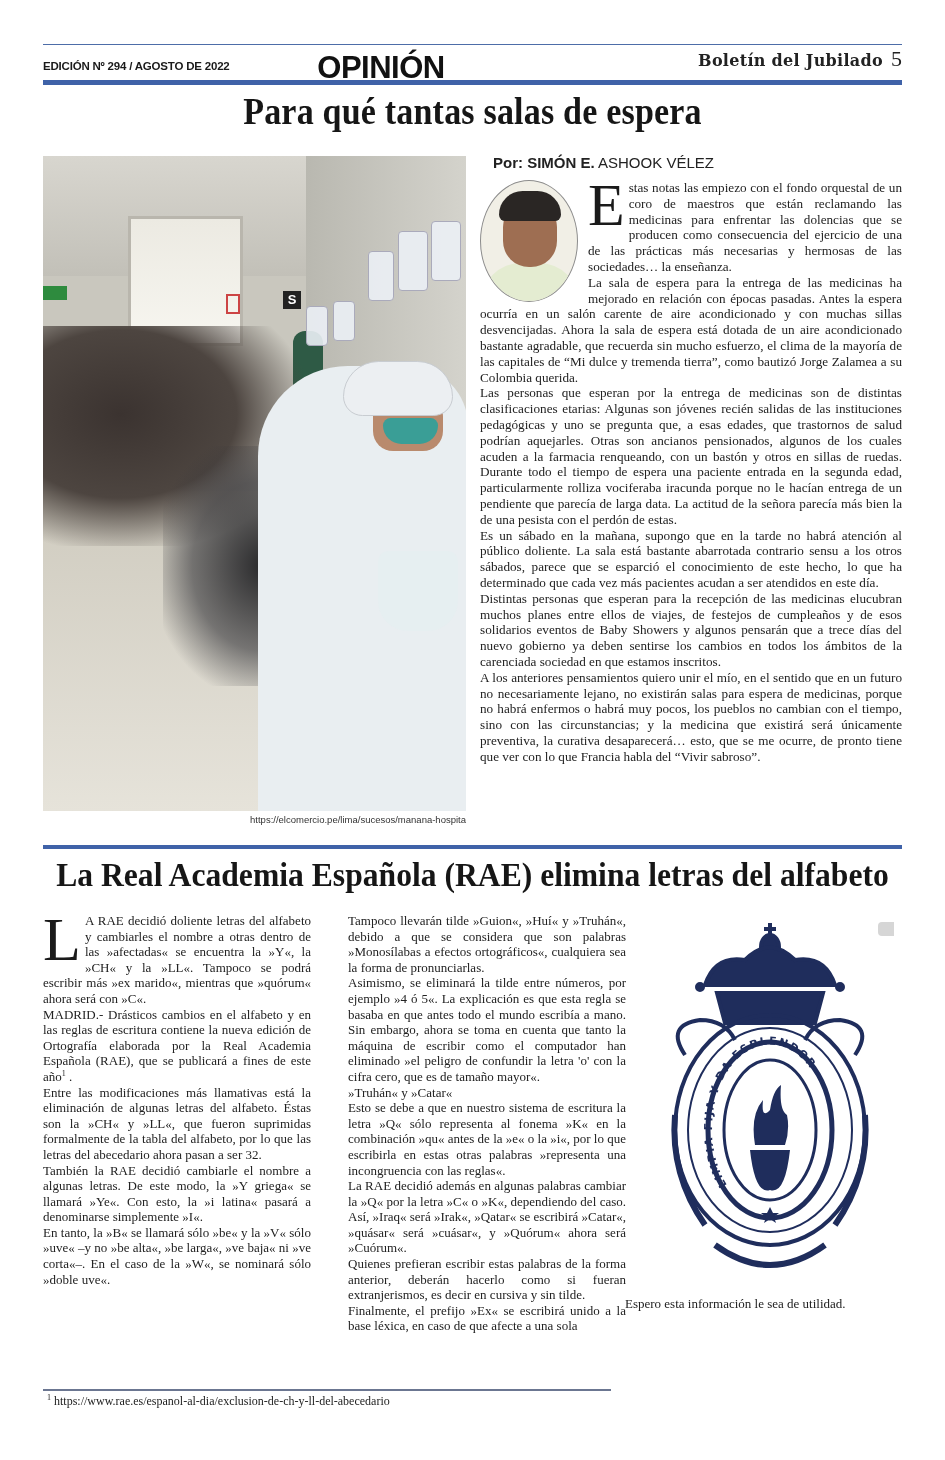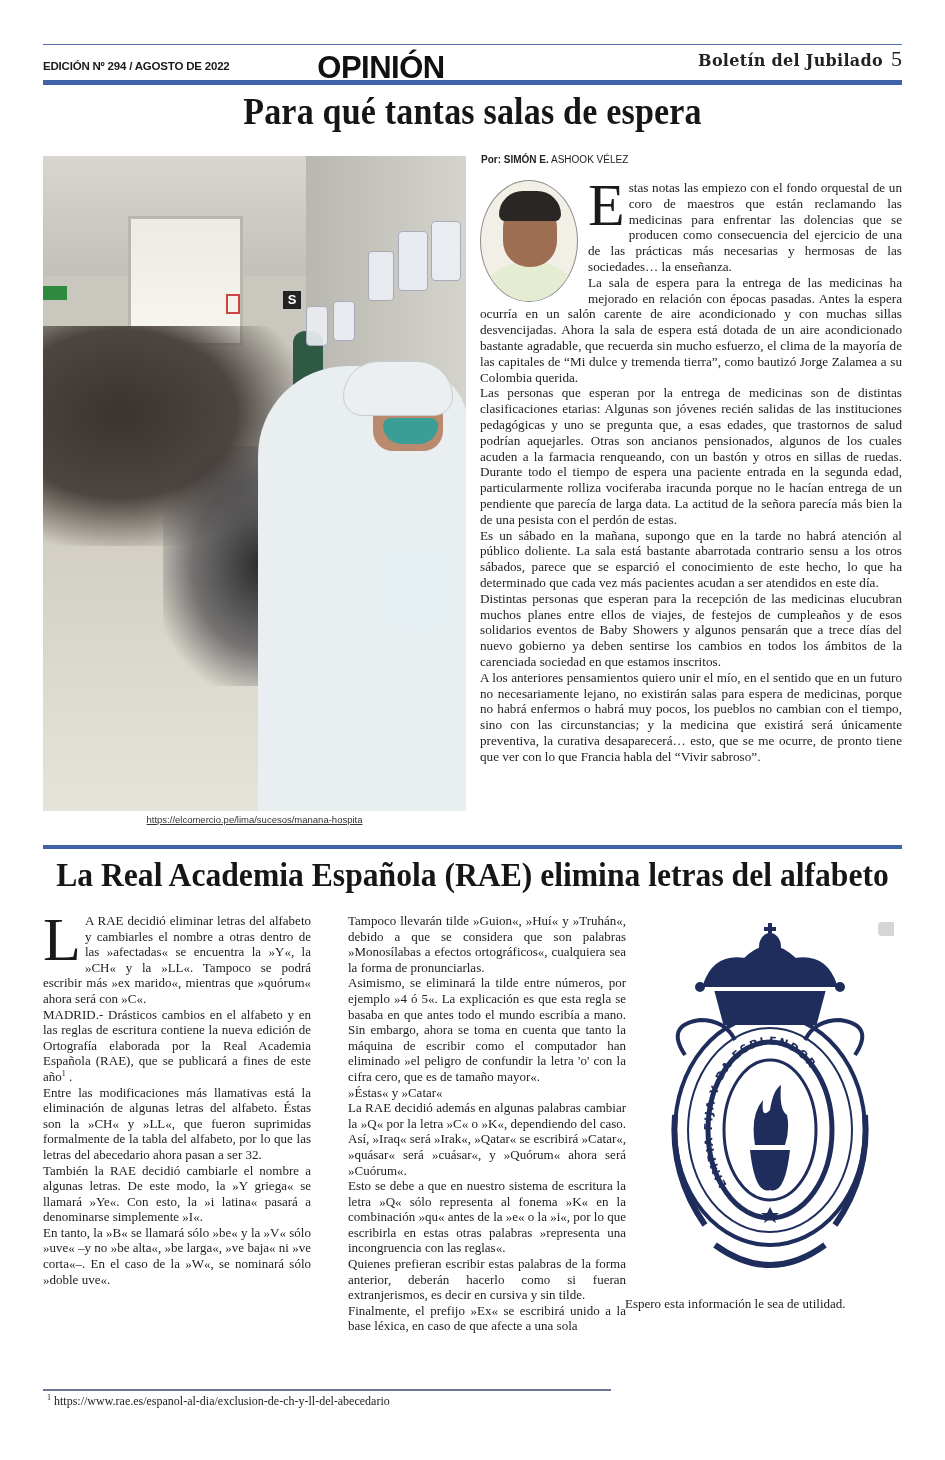--- a/index.html
+++ b/index.html
@@ -27,23 +27,23 @@
   .photo .crowd { position: absolute; left: 0; top: 170px; width: 260px; height: 220px; background: radial-gradient(ellipse at 30% 40%, #3b3330 0%, #4d4540 45%, rgba(80,70,65,0) 75%); }
   .photo .chairs { position: absolute; left: 120px; top: 290px; width: 200px; height: 240px; background: radial-gradient(ellipse at 50% 50%, #2a2a2c 0%, rgba(50,50,55,0.6) 50%, rgba(0,0,0,0) 80%); }
   .photo .nurse { position: absolute; left: 215px; top: 210px; width: 210px; height: 460px; background: #e9eef1; border-radius: 90px 60px 10px 10px; }
   .photo .cap { position: absolute; left: 300px; top: 205px; width: 110px; height: 55px; background: #eceff2; border-radius: 55px 55px 30px 30px; border: 1px solid #c8ccd1; }
   .photo .mask { position: absolute; left: 340px; top: 262px; width: 55px; height: 26px; background: #3a9e96; border-radius: 8px 8px 20px 20px; }
   .photo .face { position: absolute; left: 330px; top: 240px; width: 70px; height: 55px; background: #b98a6d; border-radius: 20px; z-index: 0; }
   .photo .plastic { position: absolute; left: 335px; top: 395px; width: 80px; height: 80px; background: rgba(230,238,240,0.95); border-radius: 10px 10px 30px 30px; }
   .photo .sign { position: absolute; left: 0; top: 130px; width: 24px; height: 14px; background: #2e8b3e; }
   .photo .s-sign { position: absolute; left: 240px; top: 135px; width: 18px; height: 18px; background: #222; color: #fff; font-family: "Liberation Sans", sans-serif; font-size: 13px; font-weight: bold; text-align: center; line-height: 18px; }
   .photo .ext { position: absolute; left: 183px; top: 138px; width: 14px; height: 20px; border: 2px solid #c44; }
-  .caption { position: absolute; left: 43px; width: 423px; top: 814px; text-align: center; font-family: "Liberation Sans", sans-serif; font-size: 9.5px; color: #333; text-decoration: underline; }
+  .caption { position: absolute; left: 43px; width: 423px; top: 814px; text-align: right; font-family: "Liberation Sans", sans-serif; font-size: 9.5px; color: #333; }
 
-  .byline { position: absolute; left: 481px; top: 154px; font-family: "Liberation Sans", sans-serif; font-size: 10px; color: #222; }
+  .byline { position: absolute; left: 493px; top: 154px; font-family: "Liberation Sans", sans-serif; font-size: 15px; color: #222; }
   .byline b { font-weight: bold; }
 
   
   .art1 { position: absolute; left: 480px; top: 180px; width: 422px; font-family: "Liberation Serif", serif; font-size: 13.2px; line-height: 15.8px; text-align: justify; color: #222; }
   .art1 p { margin: 0; }
   .portrait { float: left; width: 98px; height: 122px; margin: 0 10px 2px 0; border-radius: 50%; border: 1px solid #8c8c8c; overflow: hidden; position: relative; background: #f1efe6; }
   .portrait .hair { position: absolute; left: 18px; top: 10px; width: 62px; height: 30px; background: #2a2624; border-radius: 30px 30px 8px 8px; }
   .portrait .head { position: absolute; left: 22px; top: 22px; width: 54px; height: 64px; background: #9e6e52; border-radius: 24px 24px 26px 26px; }
   .portrait .shirt { position: absolute; left: 0; top: 82px; width: 98px; height: 50px; background: #e4ecd1; border-radius: 40px 40px 0 0; }
   .dropcap { float: left; font-family: "Liberation Serif", serif; font-size: 60px; line-height: 46px; margin: 2px 4px 0 0; color: #1a1a1a; }
@@ -118,33 +118,33 @@
   <p>Es un sábado en la mañana, supongo que en la tarde no habrá atención al público doliente. La sala está bastante abarrotada contrario sensu a los otros sábados, parece que se esparció el conocimiento de este hecho, lo que ha determinado que cada vez más pacientes acudan a ser atendidos en este día.</p>
   <p>Distintas personas que esperan para la recepción de las medicinas elucubran muchos planes entre ellos de viajes, de festejos de cumpleaños y de esos solidarios eventos de Baby Showers y algunos pensarán que a trece días del nuevo gobierno ya deben sentirse los cambios en todos los ámbitos de la carenciada sociedad en que estamos inscritos.</p>
   <p>A los anteriores pensamientos quiero unir el mío, en el sentido que en un futuro no necesariamente lejano, no existirán salas para espera de medicinas, porque no habrá enfermos o habrá muy pocos, los pueblos no cambian con el tiempo, sino con las circunstancias; y la medicina que existirá será únicamente preventiva, la curativa desaparecerá… esto, que se me ocurre, de pronto tiene que ver con lo que Francia habla del “Vivir sabroso”.</p>
 </div>
 
 <div class="rule-thick" style="top:845px;height:4px;"></div>
 
 <h2 class="headline2">La Real Academia  Española (RAE) elimina letras del alfabeto</h2>
 
 <div class="col col-a">
-  <p><span class="dropcap-l">L</span><span>A RAE decidió eliminar letras del alfabeto y cambiarles el nombre a otras dentro de las »afectadas« se encuentra la »Y«, la »CH« y la »LL«. Tampoco se podrá escribir más »ex marido«, mientras que »quórum« ahora será con »C«.</span></p>
+  <p><span class="dropcap-l">L</span><span>A RAE decidió doliente letras del alfabeto y cambiarles el nombre a otras dentro de las »afectadas« se encuentra la »Y«, la »CH« y la »LL«. Tampoco se podrá escribir más »ex marido«, mientras que »quórum« ahora será con »C«.</span></p>
   <p><span>MADRID.- Drásticos cambios en el alfabeto y en las reglas de escritura contiene la nueva edición de Ortografía elaborada por la Real Academia Española (RAE), que se publicará a fines de este año</span><sup>1</sup><span> .</span></p>
   <p>Entre las modificaciones más llamativas está la eliminación de algunas letras del alfabeto. Éstas son la »CH« y »LL«, que fueron suprimidas formalmente de la tabla del alfabeto, por lo que las letras del abecedario ahora pasan a ser 32.</p>
   <p>También la RAE decidió cambiarle el nombre a algunas letras. De este modo, la »Y griega« se llamará »Ye«. Con esto, la »i latina« pasará a denominarse simplemente »I«.</p>
   <p>En tanto, la »B« se llamará sólo »be« y la »V« sólo »uve« –y no »be alta«, »be larga«, »ve baja« ni »ve corta«–. En el caso de la »W«, se nominará sólo »doble uve«.</p>
 </div>
 
 <div class="col col-b">
   <p>Tampoco llevarán tilde »Guion«, »Huí« y »Truhán«, debido a que se considera que son palabras »Monosílabas a efectos ortográficos«, cualquiera sea la forma de pronunciarlas.</p>
   <p>Asimismo, se eliminará la tilde entre números, por ejemplo »4 ó 5«. La explicación es que esta regla se basaba en que antes todo el mundo escribía a mano. Sin embargo, ahora se toma en cuenta que tanto la máquina de escribir como el computador han eliminado »el peligro de confundir la letra 'o' con la cifra cero, que es de tamaño mayor«.</p>
-  <p>»Éstas« y »Catar«</p>
+  <p>»Truhán« y »Catar«</p>
+  <p>Esto se debe a que en nuestro sistema de escritura la letra »Q« sólo representa al fonema »K« en la combinación »qu« antes de la »e« o la »i«, por lo que escribirla en estas otras palabras »representa una incongruencia con las reglas«.</p>
   <p>La RAE decidió además en algunas palabras cambiar la »Q« por la letra »C« o »K«, dependiendo del caso. Así, »Iraq« será »Irak«, »Qatar« se escribirá »Catar«, »quásar« será »cuásar«, y »Quórum« ahora será »Cuórum«.</p>
-  <p>Esto se debe a que en nuestro sistema de escritura la letra »Q« sólo representa al fonema »K« en la combinación »qu« antes de la »e« o la »i«, por lo que escribirla en estas otras palabras »representa una incongruencia con las reglas«.</p>
   <p>Quienes prefieran escribir estas palabras de la forma anterior, deberán hacerlo como si fueran extranjerismos, es decir en cursiva y sin tilde.</p>
   <p>Finalmente, el prefijo »Ex« se escribirá unido a la base léxica, en caso de que afecte a una sola</p>
 </div>
 
 <div class="img-corner"></div>
 <svg class="crest" viewBox="0 0 230 370">
   <g fill="none" stroke="#1f2d5c" stroke-width="4">
 
     <path d="M115 8 v12 M109 14 h12"></path>
     <ellipse cx="115" cy="32" rx="9" ry="12" fill="#1f2d5c"></ellipse>

